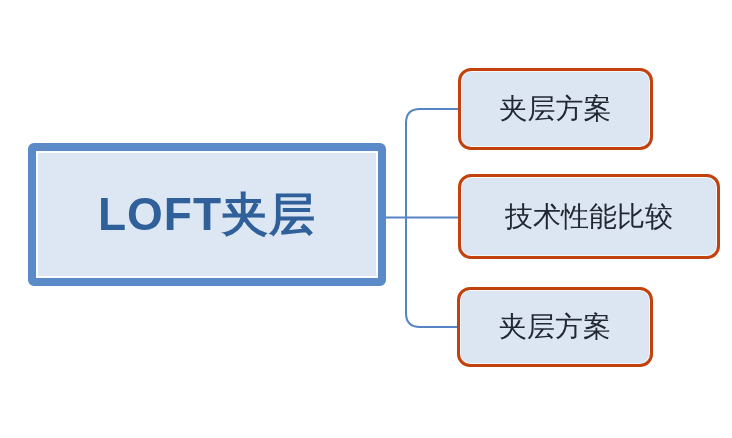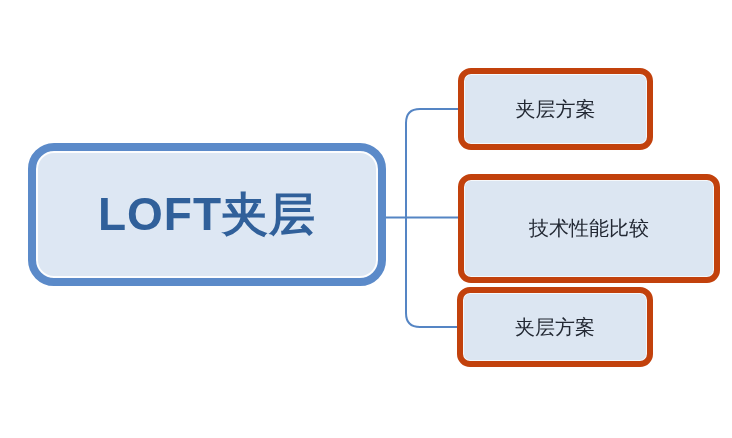--- a/index.html
+++ b/index.html
@@ -32,38 +32,38 @@
     text-align: center;
     white-space: nowrap;
   }
   .root-node {
     left: 28px;
     top: 143px;
     width: 358px;
     height: 143px;
     background: #dde7f3;
     border: 8px solid #5b8ac9;
-    border-radius: 26px;
+    border-radius: 6px;
     box-shadow: inset 0 0 0 2px rgba(255,255,255,0.9);
     color: #30609a;
     font-size: 46px;
     font-weight: bold;
     letter-spacing: 1px;
   }
   .child-node {
     background: #dce6f2;
-    border: 6px solid #c2410c;
+    border: 3px solid #c2410c;
     border-radius: 13px;
     box-shadow: inset 0 0 0 1px rgba(255,255,255,0.7);
     color: #222833;
-    font-size: 20px;
+    font-size: 28px;
     font-weight: normal;
   }
   .child-1 { left: 458px; top: 68px;  width: 195px; height: 82px; }
-  .child-2 { left: 458px; top: 174px; width: 262px; height: 109px; }
+  .child-2 { left: 458px; top: 174px; width: 262px; height: 85px; }
   .child-3 { left: 457px; top: 287px; width: 196px; height: 80px; }
 </style>
 </head>
 <body>
 
 <div class="canvas">
 
   <svg class="connectors" viewBox="0 0 732 438" xmlns="http://www.w3.org/2000/svg">
     <path d="M386 217.5 H458" fill="none" stroke="#5585c4" stroke-width="2"></path>
     <path d="M458 109 H420 Q406 109 406 123 V313 Q406 327 420 327 H458" fill="none" stroke="#5585c4" stroke-width="2"></path>

